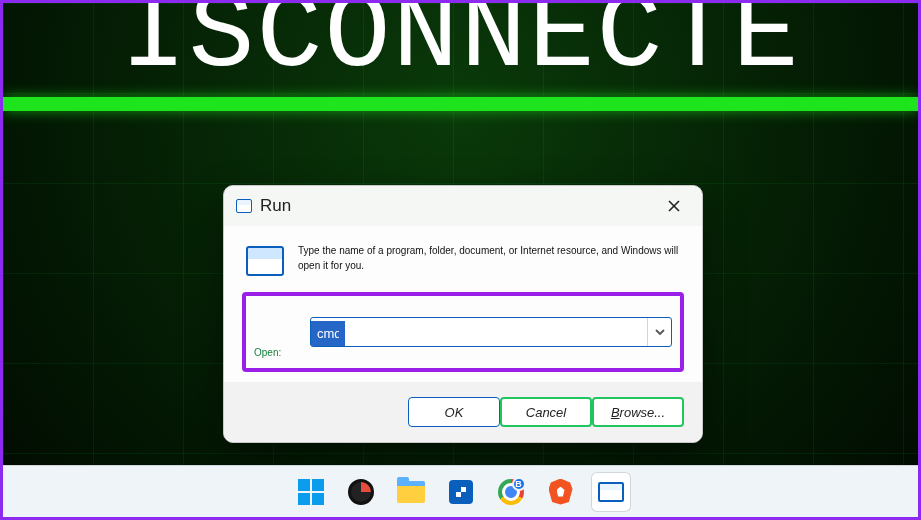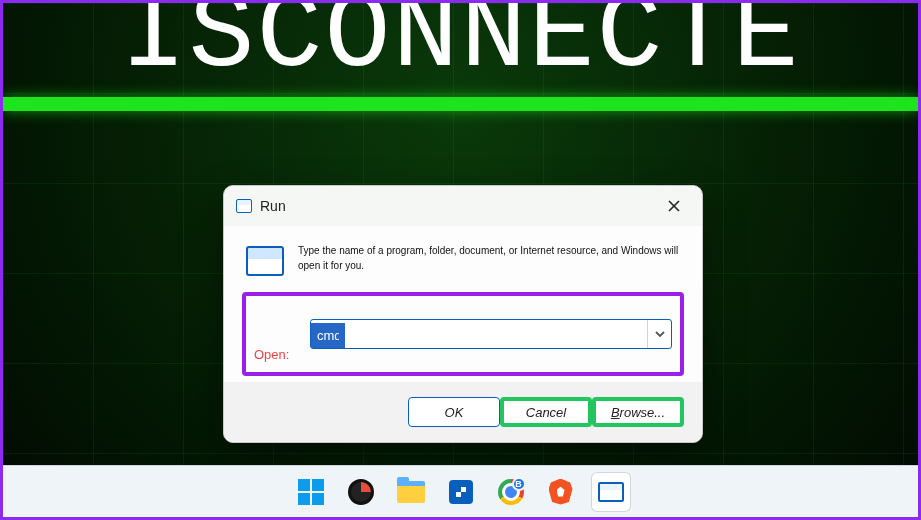--- a/index.html
+++ b/index.html
@@ -100,21 +100,21 @@
   }
   .run-titlebar {
     height: 40px; display: flex; align-items: center;
     padding: 0 6px 0 12px; gap: 8px;
     background: #f4f7f4; border-radius: 10px 10px 0 0;
   }
   .run-titlebar .t-icon {
     width:16px;height:14px;border:1px solid #0a5fbd;border-radius:2px;
     background:linear-gradient(#eaf4ff 0 45%, #fff 45% 100%);
   }
-  .run-titlebar .t-label { font-size: 14px; color: #222; }
+  .run-titlebar .t-label { font-size: 17px; color: #222; }
   .run-titlebar .spacer { flex: 1; }
   .run-titlebar .close {
     width: 44px; height: 30px; display:flex; align-items:center; justify-content:center;
     border-radius: 4px;
   }
   .run-titlebar .close svg { width: 12px; height: 12px; stroke: #222; stroke-width: 1.6; }
 
   .run-body { padding: 18px 22px 10px 22px; display:flex; gap: 14px; }
   .run-body .big-icon {
     width:38px;height:30px;border:2px solid #0a5fbd;border-radius:3px;
@@ -123,21 +123,21 @@
   }
   .run-body .desc { font-size: 10px; color: #111; line-height: 1.45; }
 
   .run-open-row {
     margin: 6px 18px 0 18px;
     padding: 10px 8px;
     border: 4px solid #9a1fe8; 
     border-radius: 4px;
     display:flex; align-items:center; gap: 12px;
   }
-  .run-open-row .lbl { font-size: 13px; color:#ef4444; width: 44px; margin-top: 41px; }
+  .run-open-row .lbl { font-size: 10px; color:#15803d; width: 44px; margin-top: 41px; }
   .combo {
     flex:1; display:flex; align-items:flex-end;
     border: 1.5px solid #0a5fbd; border-radius:3px;
     background:#fff;
   }
   .combo input {
     flex:1; border:none; outline:none; padding: 5px 6px;
     font-size: 13px; color:#fff; background:#2566c6;
     width: 32px; flex: 0 0 auto;
   }
@@ -150,21 +150,21 @@
 
   .run-buttons {
     margin-top: auto;
     height: 60px; background: #f2f2f2;
     border-radius: 0 0 10px 10px;
     display:flex; align-items:center; justify-content:flex-end;
     padding: 0 18px; gap: 0; font-style: italic;
   }
   .btn {
     min-width: 92px; height: 30px; padding: 0 14px;
-    background:#fff; border:4px solid #22c55e; border-radius:4px;
+    background:#fff; border:2px solid #22c55e; border-radius:4px;
     font-size:13px; color:#222; display:flex; align-items:center; justify-content:center;
     cursor:pointer;
   }
   .btn.primary { border:1.5px solid #0a5fbd; }
   .btn u { text-decoration: underline; }
 </style>
 </head>
 <body>
 
 <div class="wallpaper">

